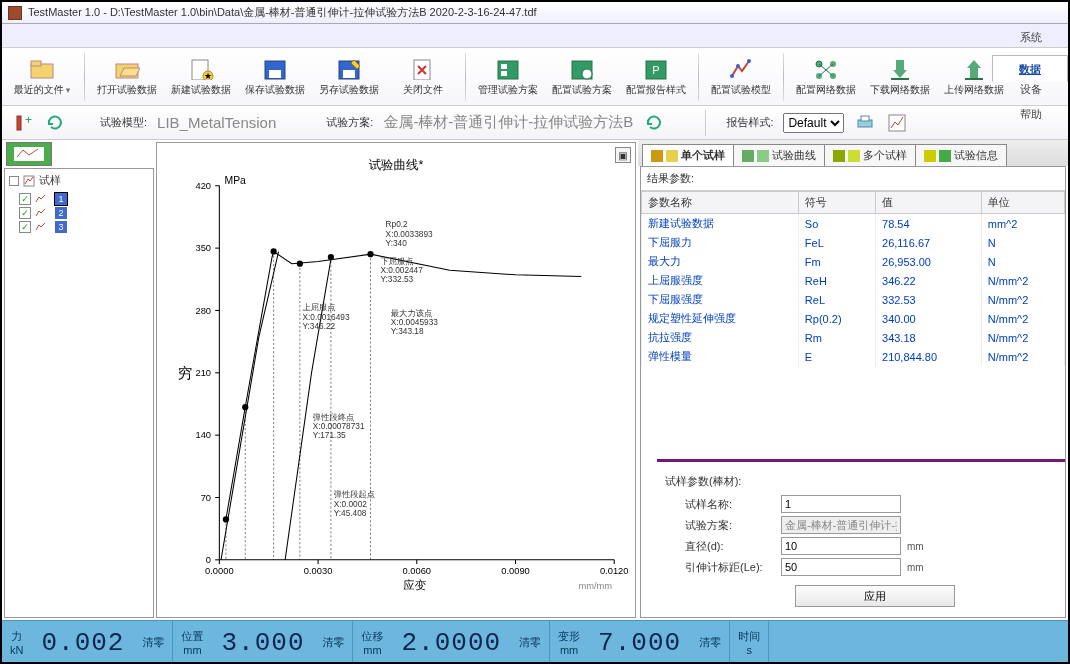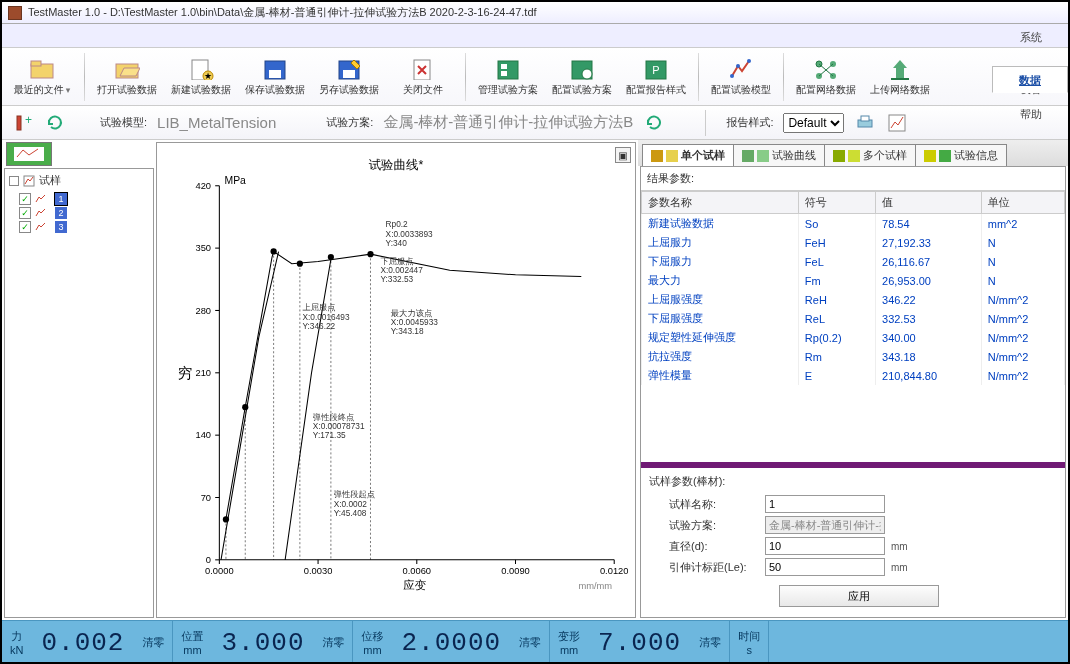--- a/index.html
+++ b/index.html
@@ -4,21 +4,21 @@
 <style>
 * { box-sizing: border-box; margin: 0; padding: 0; font-family: "Microsoft YaHei", Arial, sans-serif; }
 body { background: #fff; width: 1070px; height: 664px; overflow: hidden; border: 2px solid #000; font-size: 11px; color: #333; }
 
 .titlebar { height: 22px; background: linear-gradient(#fff,#eef); border-bottom: 1px solid #aaa; display: flex; align-items: center; padding: 0 6px; gap: 6px; }
 .titlebar .ticon { width: 14px; height: 14px; background: #9c4b2c; border:1px solid #6b3520;}
 .titlebar .title { font-size: 11px; color: #333; }
 
 .menubar { height: 24px; display: flex; align-items: flex-end; gap: 0; background: linear-gradient(#eef,#eef); border-bottom: 1px solid #ccc; flex-direction: column;}
 .menubar .menu { padding: 6px 26px 4px; color:#444; cursor:default;}
-.menubar .menu.active { background:#fff; border:1px solid #bbb; border-bottom:1px solid #fff; position:relative; top:17px; color:#1a4ea6; font-weight:bold;text-decoration:underline;}
+.menubar .menu.active { background:#fff; border:1px solid #bbb; border-bottom:1px solid #fff; position:relative; top:6px; color:#1a4ea6; font-weight:bold;text-decoration:underline;}
 
 .toolbar { height: 58px; display: flex; align-items: center; gap: 2px; padding: 2px 4px; background: linear-gradient(#fff,#f7f7fb); border-bottom:1px solid #ccc;}
 .toolbar .sep { width:1px; height:48px; background: linear-gradient(#ddd,#bbb,#ddd); margin:0 4px;}
 .tbtn { display:flex; flex-direction:column; align-items:center; justify-content:center; width: 72px; height:52px; gap:2px; cursor:default;}
 .tbtn .ic { width:28px; height:24px; display:flex; align-items:center; justify-content:center;}
 .tbtn .lbl { font-size:10px; color:#333; white-space:nowrap;}
 .dropd { font-size:9px; color:#777; margin-left:2px;}
 
 .subbar { height: 34px; display:flex; align-items:center; gap:10px; padding:0 10px; background:linear-gradient(#fff,#f4f4f9); border-bottom:1px solid #ccc;}
 .subbar .smbtn { width:22px; height:22px; display:flex; align-items:center; justify-content:center; border:1px solid transparent;}
@@ -54,21 +54,21 @@
 
 .resframe { flex:1; border:1px solid #999; margin:0 2px 2px; background:#fff; display:flex; flex-direction:column;}
 .reshdr { padding:4px 6px; font-size:11px; color:#333; border-bottom:1px solid #ccc;}
 .tablewrap { flex:1; overflow:auto;}
 table.res { width:100%; border-collapse:collapse; font-size:11px;}
 table.res th { background:#f4f4f7; text-align:left; padding:3px 6px; border:1px solid #ccc; font-weight:normal; color:#333;}
 table.res td { padding:2px 6px; border-left:1px solid #eee; border-right:1px solid #eee;}
 table.res td.n { color:#0040c0;}
 table.res td.v { color:#0040c0;}
 
-.paramframe { border-top:6px solid #701a75; padding:6px 8px 10px;}
+.paramframe { border-top:3px solid #701a75; padding:12px 8px 10px;margin-left:16px;}
 .paramframe .phdr { font-size:11px; margin-bottom:6px;}
 .prow { display:flex; align-items:center; gap:6px; margin:3px 0;}
 .prow .plbl { width:110px; text-align:left; font-size:11px; padding-left:20px;}
 .prow input { width:120px; height:18px; font-size:11px; padding:1px 3px; border:1px solid #999;}
 .prow input:disabled { background:#eee; color:#888;}
 .prow .unit { font-size:10px; color:#555;}
 .applybtn { width:160px; height:22px; margin:6px 0 0 130px; border:1px solid #999; background:linear-gradient(#fdfdfd,#e8e8e8); font-size:11px;}
 
 .statusbar { height:44px; display:flex; align-items:stretch; background:#6db7de; border-top:1px solid #4a96c0;}
 .statcell { display:flex; align-items:center; border-right:1px solid #4a96c0;}
@@ -195,20 +195,30 @@
       <div class="ic">
         <svg width="26" height="22">
           <circle cx="6" cy="6" r="3" fill="#5a7" stroke="#274"></circle>
           <circle cx="20" cy="6" r="3" fill="#5a7"></circle>
           <circle cx="6" cy="18" r="3" fill="#5a7"></circle>
           <circle cx="20" cy="18" r="3" fill="#5a7"></circle>
           <path d="M6 6L20 18M20 6L6 18" stroke="#274"></path>
         </svg>
       </div>
       <div class="lbl">配置网络数据</div>
+    </div>
+    <div class="tbtn">
+      <div class="ic">
+        <svg width="26" height="22">
+          <rect x="9" y="2" width="8" height="10" fill="#5a7"></rect>
+          <path d="M6 12h14l-7 8z" fill="#5a7"></path>
+          <rect x="4" y="20" width="18" height="2" fill="#274"></rect>
+        </svg>
+      </div>
+      <div class="lbl">下载网络数据</div>
     </div>
     <div class="tbtn">
       <div class="ic">
         <svg width="26" height="22">
           <path d="M6 10h14l-7-8z" fill="#5a7"></path>
           <rect x="9" y="10" width="8" height="10" fill="#5a7"></rect>
           <rect x="4" y="20" width="18" height="2" fill="#274"></rect>
         </svg>
       </div>
       <div class="lbl">上传网络数据</div>
@@ -431,26 +441,20 @@
               </tr>
             </thead>
           <tbody id="res-body">
               <tr>
                 <td class="n">新建试验数据</td>
                 <td class="v">So</td>
                 <td class="v">78.54</td>
                 <td class="v">mm^2</td>
               </tr>
               <tr>
-                <td class="n">上屈服力</td>
-                <td class="v">FeH</td>
-                <td class="v">27,192.33</td>
-                <td class="v">N</td>
-              </tr>
-              <tr>
                 <td class="n">下屈服力</td>
                 <td class="v">FeL</td>
                 <td class="v">26,116.67</td>
                 <td class="v">N</td>
               </tr>
               <tr>
                 <td class="n">最大力</td>
                 <td class="v">Fm</td>
                 <td class="v">26,953.00</td>
                 <td class="v">N</td>

